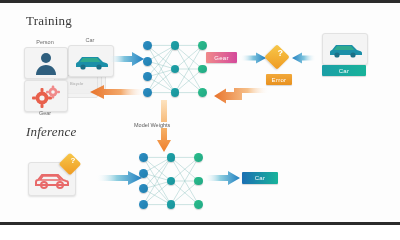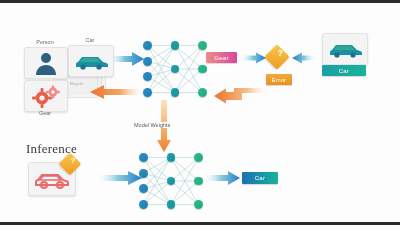--- a/index.html
+++ b/index.html
@@ -17,21 +17,21 @@
 
   .section-title{
     position:absolute;
     font-family:"Liberation Serif", serif;
     font-size:13px;
     color:#3a3a3a;
     letter-spacing:.2px;
     white-space:nowrap;
   }
   #training-title{left:26px;top:13px;}
-  #inference-title{left:26px;top:141px;}
+  #inference-title{left:26px;top:124px;font-style:italic;}
 
   .card{
     position:absolute;
     background:#f4f4f4;
     border:1px solid #e2e2e2;
     border-radius:3px;
     box-shadow:0 1px 2px rgba(0,0,0,.12);
     display:flex;align-items:center;justify-content:center;
   }
   .card-label{
@@ -107,20 +107,21 @@
   }
 </style>
 </head>
 <body>
 
 <div class="stage">
 
   <div class="edge-band edge-top"></div>
   <div class="edge-band edge-bottom"></div>
 
+  <div class="section-title" id="training-title">Training</div>
 
   <div class="ghost-card" style="left:62px;top:62px;width:42px;height:26px;"></div>
   <div class="ghost-card" style="left:58px;top:66px;width:42px;height:26px;"></div>
   <div class="ghost-card" style="left:54px;top:70px;width:42px;height:26px;"></div>
   <div class="ghost-text" style="left:86px;top:64px;">Post</div>
   <div class="ghost-text" style="left:64px;top:72px;">Bus</div>
   <div class="ghost-text" style="left:70px;top:81px;">Bicycle</div>
 
   <div class="card" style="left:24px;top:47px;width:42px;height:30px;">
     <svg width="30" height="24" viewBox="0 0 30 24">

